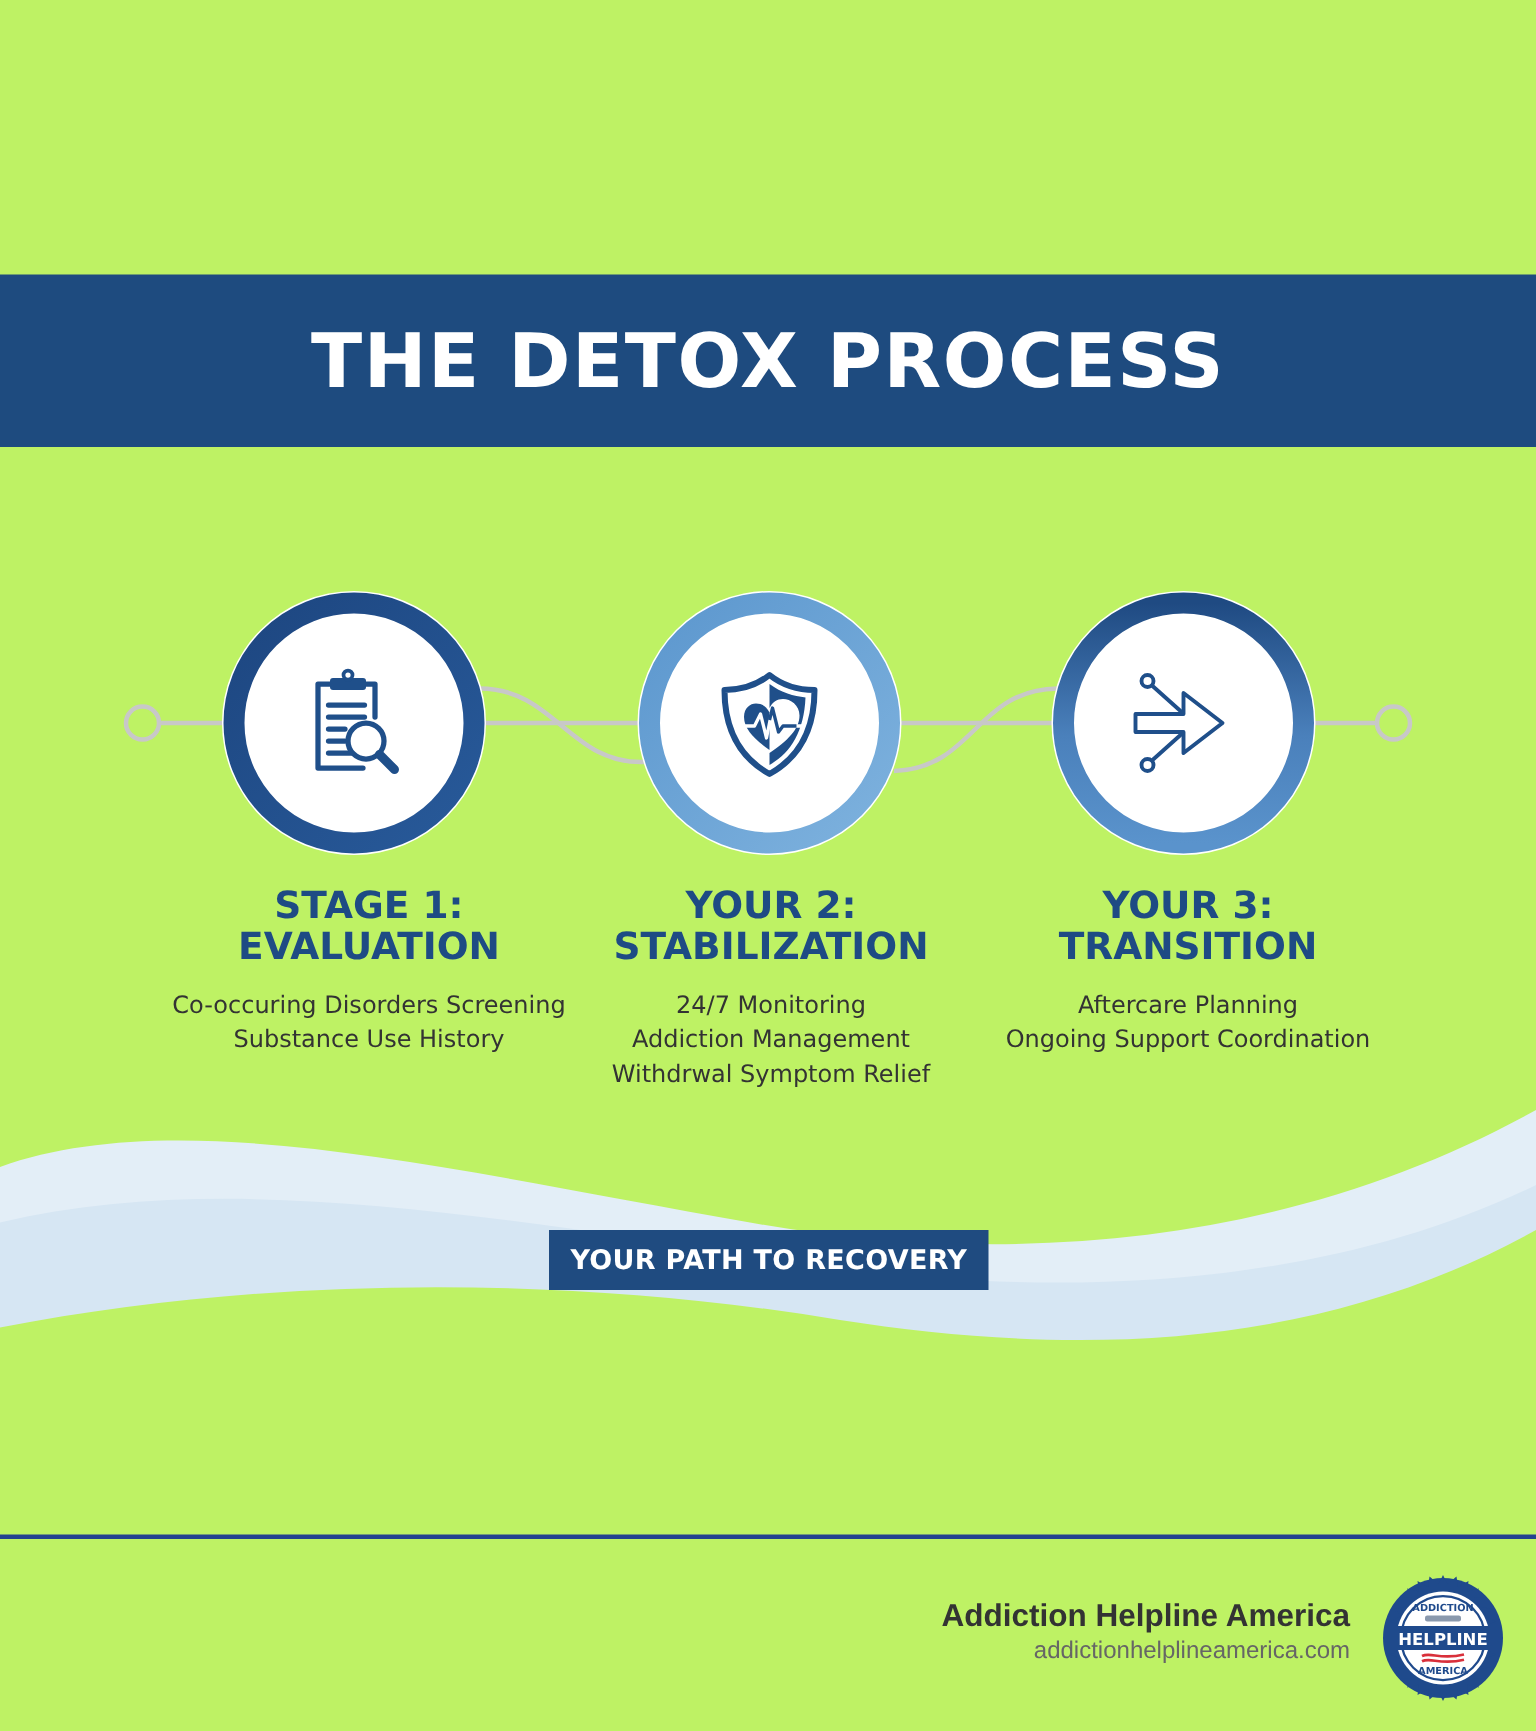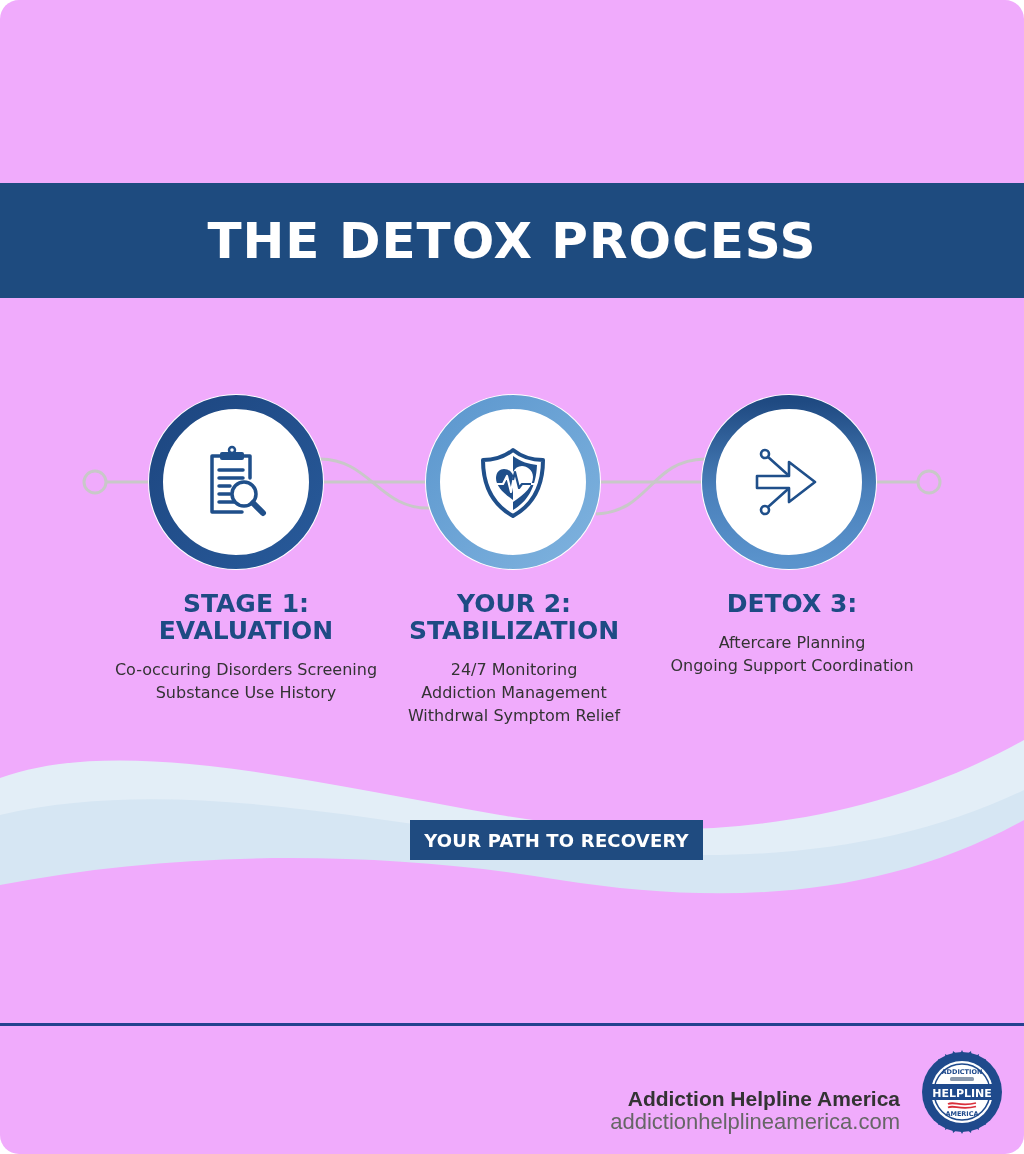--- a/index.html
+++ b/index.html
@@ -1,19 +1,19 @@
 <!DOCTYPE html>
 <html><head>
   <meta charset="utf-8">
   <style>
     * { margin: 0; padding: 0; box-sizing: border-box; }
     html, body { width: 1024px; height: 1154px; background: #ffffff; overflow: hidden; }
     body { position: relative; font-family: "DejaVu Sans", sans-serif; }
 
-    .canvas { position: absolute; left: 0; top: 0; width: 1024px; height: 1154px; background: #f0abfc; border-radius: 19px; }
+    .canvas { position: absolute; left: 0; top: 0; width: 1024px; height: 1154px; background: #bef264; }
 
     .title-banner {
       position: absolute; left: 0; top: 183px; width: 1024px; height: 115px;
       background: #1e4b7f; display: flex; align-items: center; justify-content: center;
     }
     .title-text {
       color: #ffffff; font-family: "DejaVu Sans", sans-serif; font-weight: bold;
       font-size: 50px; letter-spacing: 1px;
     }
 
@@ -35,32 +35,32 @@
     .stage-item {
       color: #333333; font-size: 16px; line-height: 23px;
       font-family: "DejaVu Sans", sans-serif; white-space: nowrap;
     }
 
     .waves { position: absolute; left: 0; top: 730px; width: 1024px; height: 180px; }
 
     .cta-badge {
       position: absolute; left: 366px; top: 820px; width: 293px; height: 40px;
       background: #1f4b80; color: #ffffff; display: flex; align-items: center; justify-content: center;
-      font-weight: bold; font-size: 18px; font-family: "DejaVu Sans", sans-serif; letter-spacing: 0.2px; margin-left: 44px;
+      font-weight: bold; font-size: 18px; font-family: "DejaVu Sans", sans-serif; letter-spacing: 0.2px;
     }
 
     .divider { position: absolute; left: 0; top: 1023px; width: 1024px; height: 3px; background: #23428f; }
 
-    .footer-brand { position: absolute; right: 124px; top: 1066px; text-align: right; margin-top: 21px; }
+    .footer-brand { position: absolute; right: 124px; top: 1066px; text-align: right; }
     .brand-name {
       color: #333333; font-weight: bold; font-size: 21px; line-height: 24px;
       font-family: "Liberation Sans", sans-serif;
     }
     .brand-url {
-      color: #666666; font-size: 22px; line-height: 22px;
+      color: #666666; font-size: 16px; line-height: 22px;
       font-family: "Liberation Sans", sans-serif;
     }
     .logo { position: absolute; left: 920px; top: 1050px; width: 84px; height: 84px; }
   </style>
 </head>
 <body>
 
 <div class="canvas">
 
   <div class="title-banner">
@@ -162,21 +162,22 @@
     <div class="stage-title">YOUR 2:</div>
     <div class="stage-title">STABILIZATION</div>
     <div class="stage-items">
       <div class="stage-item">24/7 Monitoring</div>
       <div class="stage-item">Addiction Management</div>
       <div class="stage-item">Withdrwal Symptom Relief</div>
     </div>
   </div>
 
   <div class="stage-text" style="left:642px; top:590px;">
-    <div class="stage-title">DETOX 3:</div>
+    <div class="stage-title">YOUR 3:</div>
+    <div class="stage-title">TRANSITION</div>
     <div class="stage-items">
       <div class="stage-item">Aftercare Planning</div>
       <div class="stage-item">Ongoing Support Coordination</div>
     </div>
   </div>
 
   <svg class="waves" width="1024" height="180" viewBox="0 730 1024 180">
     <path d="M0 778 C 120 735, 300 780, 500 815 C 700 850, 880 820, 1024 740 L 1024 800 C 880 880, 720 890, 560 860 C 380 825, 160 820, 0 880 Z" fill="#e3eef7"></path>
     <path d="M0 815 C 150 780, 320 810, 520 840 C 700 868, 880 860, 1024 790 L 1024 820 C 880 900, 720 905, 560 880 C 380 850, 180 850, 0 885 Z" fill="#d6e6f3"></path>
   </svg>

